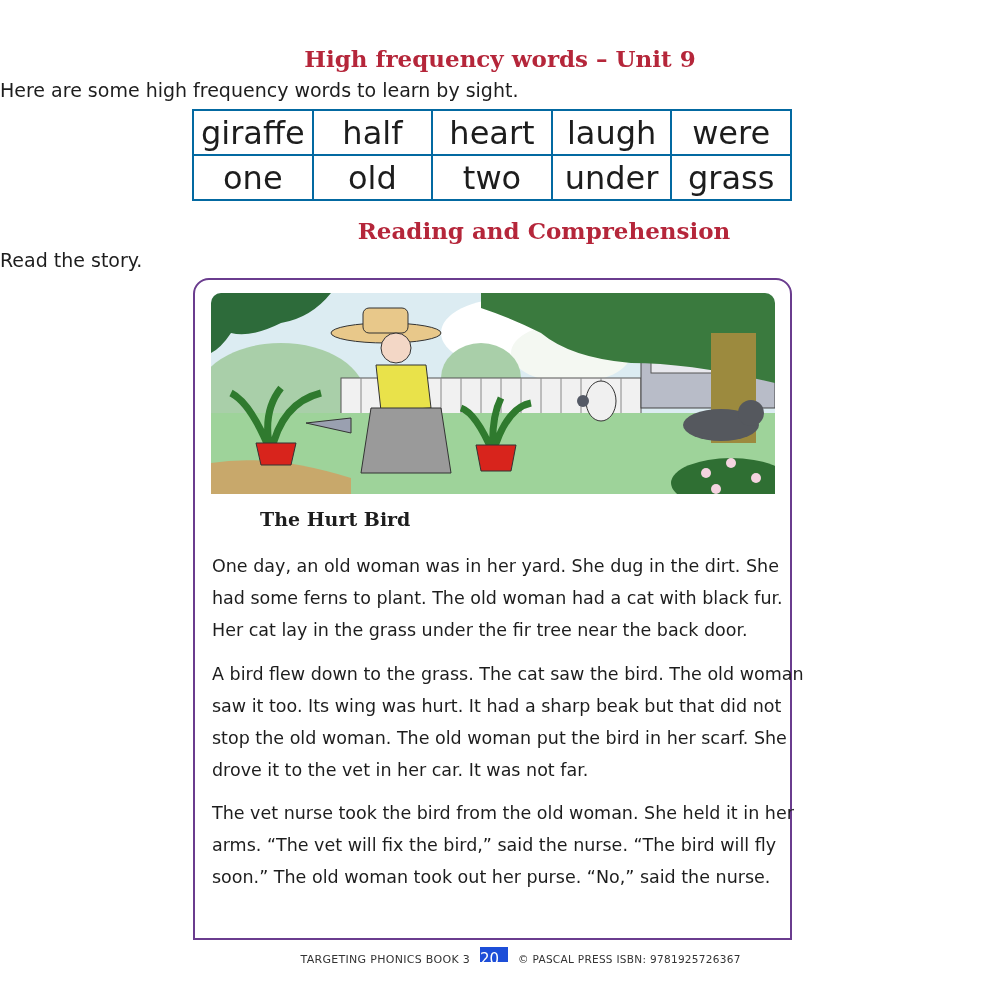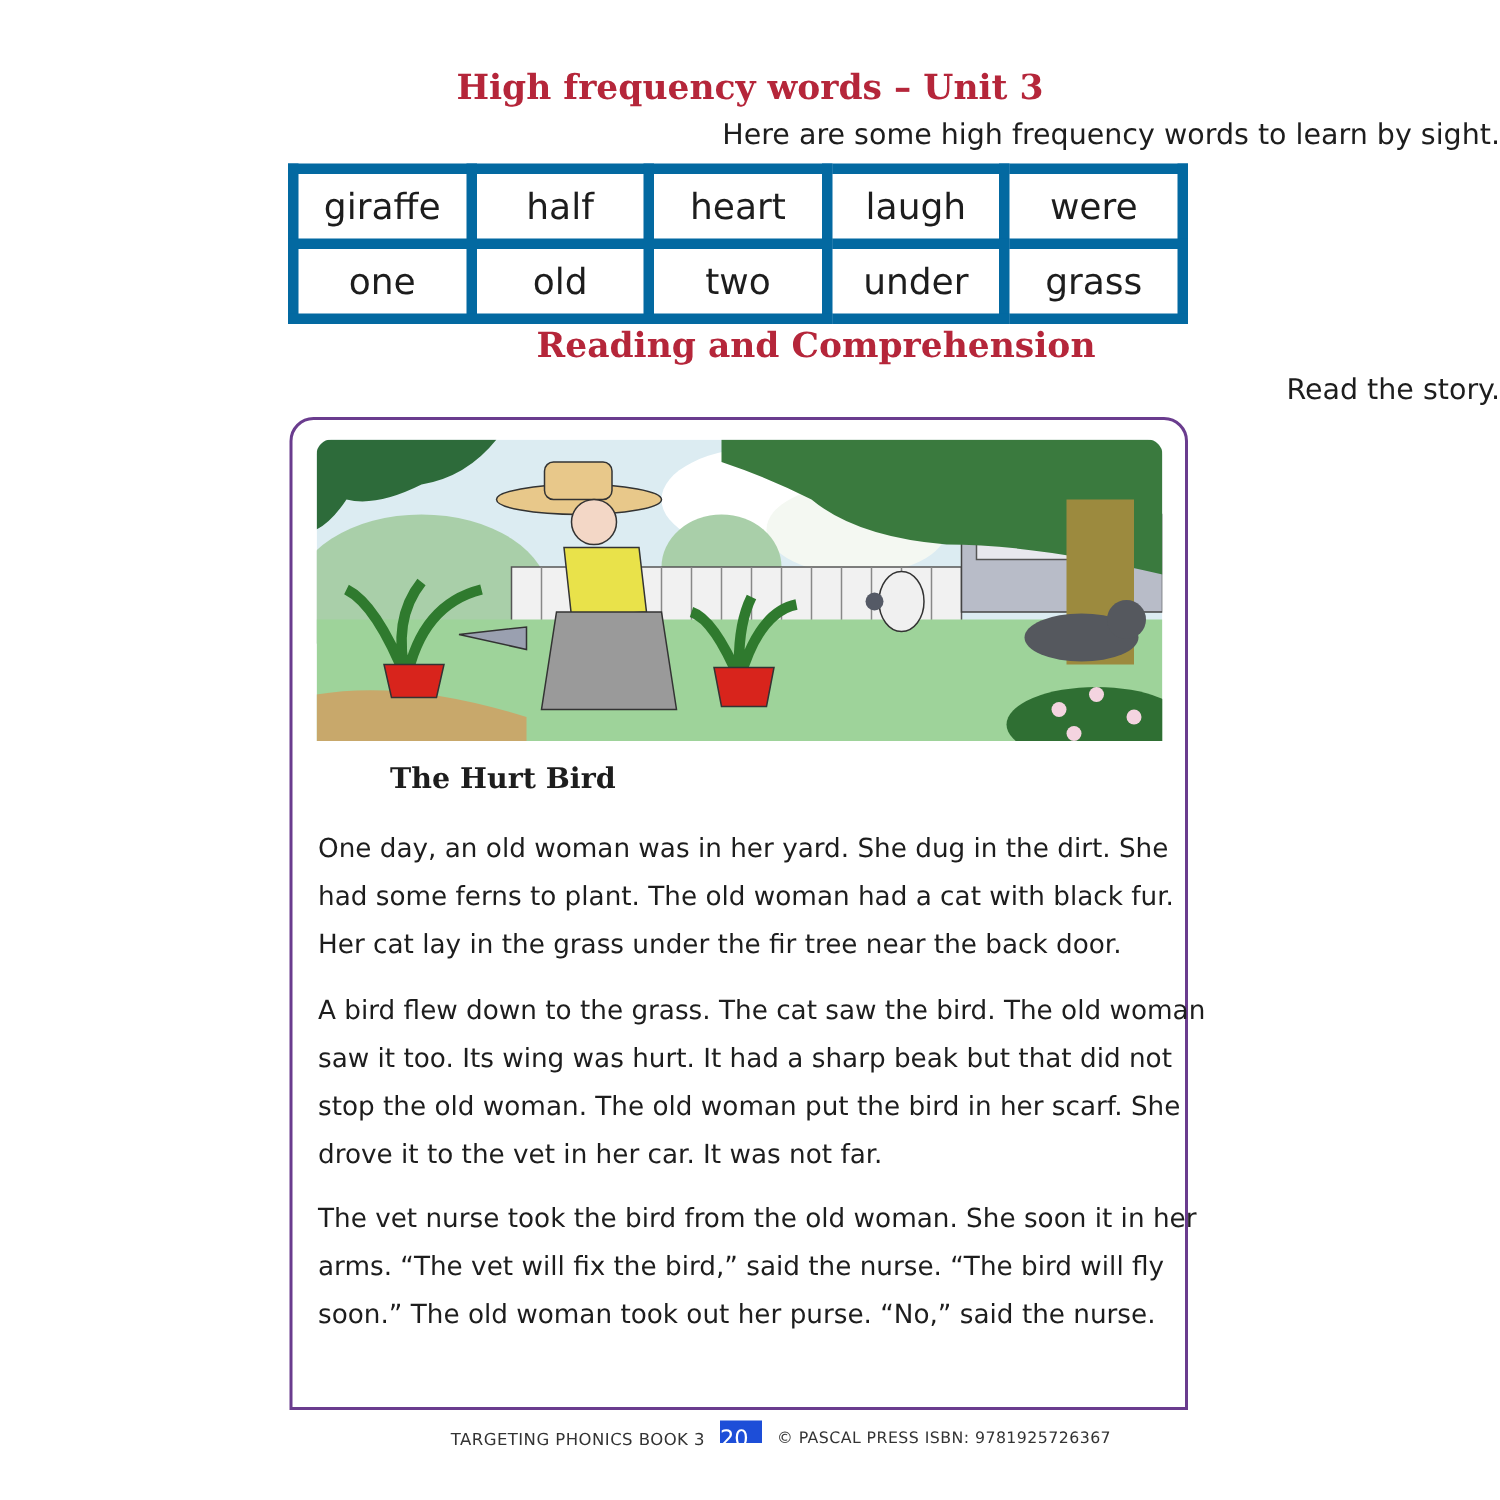--- a/index.html
+++ b/index.html
@@ -1,40 +1,40 @@
 <!DOCTYPE html>
 <html><head>
 <meta charset="utf-8">
 <style>
   html, body { margin: 0; padding: 0; background: #ffffff; }
   body { width: 1000px; height: 1000px; position: relative; overflow: hidden; font-family: "DejaVu Sans", sans-serif; color: #1d1d1d; }
 
   .h-title { position: absolute; left: 0; width: 1000px; text-align: center; color: #b5263a; font-family: "DejaVu Serif", serif; font-weight: bold; font-size: 23px; }
-  .h-sub { position: absolute; left: 0; width: 1000px; text-align: right; font-size: 19px; color: #1d1d1d; }
+  .h-sub { position: absolute; left: 0; width: 1000px; text-align: left; font-size: 19px; color: #1d1d1d; }
 
   .words { position: absolute; left: 192px; top: 109px; width: 600px; height: 90px; border-collapse: collapse; table-layout: fixed; }
-  .words td { border: 7px solid #0369a1; text-align: center; font-size: 24px; height: 43px; padding: 0; color: #1d1d1d; }
+  .words td { border: 2px solid #0369a1; text-align: center; font-size: 32px; height: 43px; padding: 0; color: #1d1d1d; }
 
   .story-box { position: absolute; left: 193px; top: 278px; width: 599px; height: 662px; border: 2px solid #6a3c8e; border-radius: 16px 16px 0 0; box-sizing: border-box; }
 
   .illus { position: absolute; left: 211px; top: 293px; width: 564px; height: 201px; border-radius: 10px 10px 0 0; overflow: hidden; }
 
   .story-title { position: absolute; left: 212px; top: 508px; font-family: "DejaVu Serif", serif; font-weight: bold; font-size: 19px; color: #1d1d1d; margin-left: 48px; }
   .para { position: absolute; left: 212px; width: 570px; font-size: 17.5px; line-height: 32px; color: #1d1d1d; }
   .para span { display: block; white-space: nowrap; }
 
   .footer { position: absolute; top: 947px; left: 0; width: 1000px; height: 26px; }
   .footer .left { position: absolute; right: 530px; top: 6px; font-size: 11px; letter-spacing: 0.3px; color: #333; }
   .footer .page { position: absolute; left: 480px; top: 0; width: 28px; height: 15px; background: #1d4ed8; color: #fff; font-size: 15px; text-align: left; line-height: 24px; }
   .footer .right { position: absolute; left: 518px; top: 6px; font-size: 10.5px; letter-spacing: 0.3px; color: #333; }
 </style>
 </head>
 <body>
 
-<div class="h-title" style="top:45px;">High frequency words – Unit 3</div>
+<div class="h-title" style="top:45px;">High frequency words – Unit 9</div>
 <div class="h-sub" style="top:79px;">Here are some high frequency words to learn by sight.</div>
 
 <table class="words">
   <tbody>
       <tr>
     <td>giraffe</td>
     <td>half</td>
     <td>heart</td>
     <td>laugh</td>
     <td>were</td>
@@ -129,21 +129,21 @@
 </div>
 
 <div class="para" style="top:658px;">
   <span>A bird flew down to the grass. The cat saw the bird. The old woman</span>
   <span>saw it too. Its wing was hurt. It had a sharp beak but that did not</span>
   <span>stop the old woman. The old woman put the bird in her scarf. She</span>
   <span>drove it to the vet in her car. It was not far.</span>
 </div>
 
 <div class="para" style="top:797px;">
-  <span>The vet nurse took the bird from the old woman. She soon it in her</span>
+  <span>The vet nurse took the bird from the old woman. She held it in her</span>
   <span>arms. “The vet will fix the bird,” said the nurse. “The bird will fly</span>
   <span>soon.” The old woman took out her purse. “No,” said the nurse.</span>
 </div>
 
 <div class="footer">
   <span class="left">TARGETING PHONICS BOOK 3</span>
   <span class="page">20</span>
   <span class="right">© PASCAL PRESS   ISBN: 9781925726367</span>
 </div>
 

